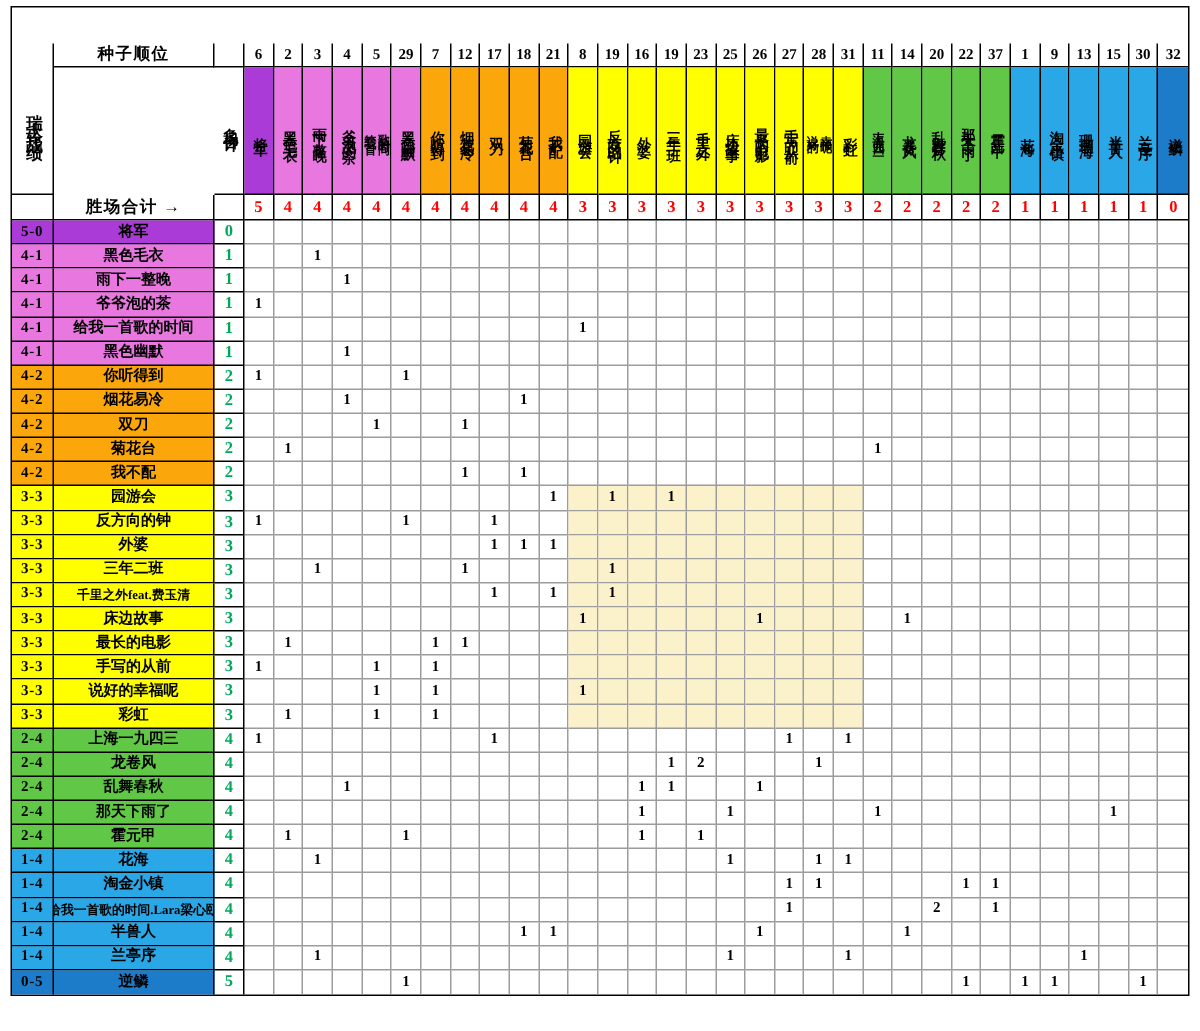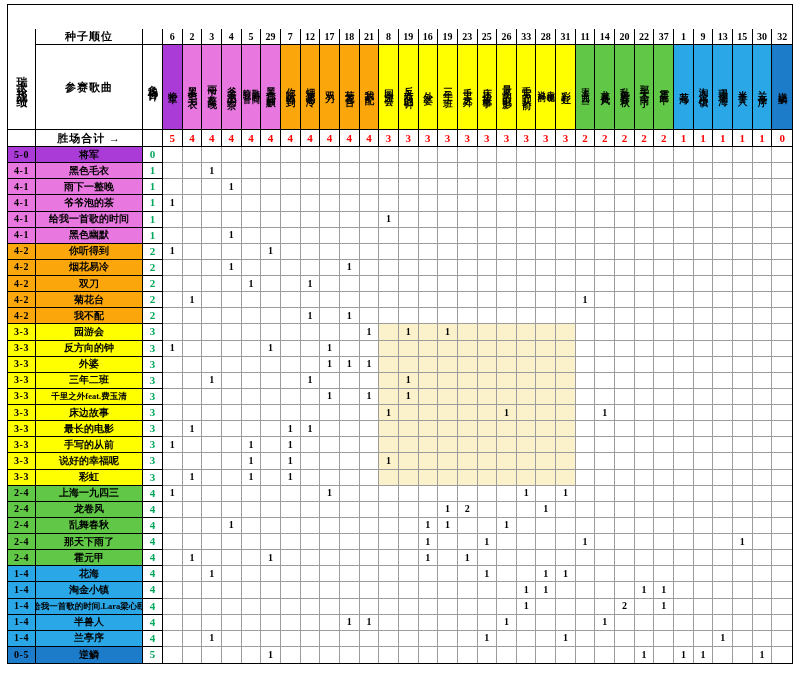--- a/index.html
+++ b/index.html
@@ -37,21 +37,20 @@
   .mark{font-size:10px;}
 </style>
 </head>
 <body>
 
 <div id="page">
   <div class="tbl" id="tbl">
     <div class="c k corner vert">瑞士轮战绩</div>
     <div class="c k a22">种子顺位</div>
     <div class="c k a23"></div>
-    <div class="c k a32">参赛歌曲</div>
     <div class="c k a33 losslbl vert">负场合计↓</div>
     <div class="c k a41"></div>
     <div class="c k a42 winlbl">胜场合计 →</div>
     <div class="c k a43"></div>
   <div class="c k seed" style="grid-area: 2 / 4;">6</div>
       <div class="c k hdr vert" style="grid-area: 3 / 4; background: rgb(171, 59, 214);">将军</div>
       <div class="c k win" style="grid-area: 4 / 4; color: rgb(254, 0, 0);">5</div>
       <div class="c k seed" style="grid-area: 2 / 5;">2</div>
       <div class="c k hdr vert" style="grid-area: 3 / 5; background: rgb(232, 120, 224);">黑色毛衣</div>
       <div class="c k win" style="grid-area: 4 / 5; color: rgb(254, 0, 0);">4</div>
@@ -96,21 +95,21 @@
       <div class="c k win" style="grid-area: 4 / 18; color: rgb(254, 0, 0);">3</div>
       <div class="c k seed" style="grid-area: 2 / 19;">23</div>
       <div class="c k hdr vert" style="grid-area: 3 / 19; background: rgb(255, 255, 0);">千里之外</div>
       <div class="c k win" style="grid-area: 4 / 19; color: rgb(254, 0, 0);">3</div>
       <div class="c k seed" style="grid-area: 2 / 20;">25</div>
       <div class="c k hdr vert" style="grid-area: 3 / 20; background: rgb(255, 255, 0);">床边故事</div>
       <div class="c k win" style="grid-area: 4 / 20; color: rgb(254, 0, 0);">3</div>
       <div class="c k seed" style="grid-area: 2 / 21;">26</div>
       <div class="c k hdr vert" style="grid-area: 3 / 21; background: rgb(255, 255, 0);">最长的电影</div>
       <div class="c k win" style="grid-area: 4 / 21; color: rgb(254, 0, 0);">3</div>
-      <div class="c k seed" style="grid-area: 2 / 22;">33</div>
+      <div class="c k seed" style="grid-area: 2 / 22;">27</div>
       <div class="c k hdr vert" style="grid-area: 3 / 22; background: rgb(255, 255, 0);">手写的从前</div>
       <div class="c k win" style="grid-area: 4 / 22; color: rgb(254, 0, 0);">3</div>
       <div class="c k seed" style="grid-area: 2 / 23;">28</div>
       <div class="c k hdr vert small" style="grid-area: 3 / 23; background: rgb(255, 255, 0);">说好的<br>幸福呢</div>
       <div class="c k win" style="grid-area: 4 / 23; color: rgb(254, 0, 0);">3</div>
       <div class="c k seed" style="grid-area: 2 / 24;">31</div>
       <div class="c k hdr vert" style="grid-area: 3 / 24; background: rgb(255, 255, 0);">彩虹</div>
       <div class="c k win" style="grid-area: 4 / 24; color: rgb(254, 0, 0);">3</div>
       <div class="c k seed" style="grid-area: 2 / 25;">11</div>
       <div class="c k hdr vert small" style="grid-area: 3 / 25; background: rgb(96, 200, 70);">上海一九四三</div>

